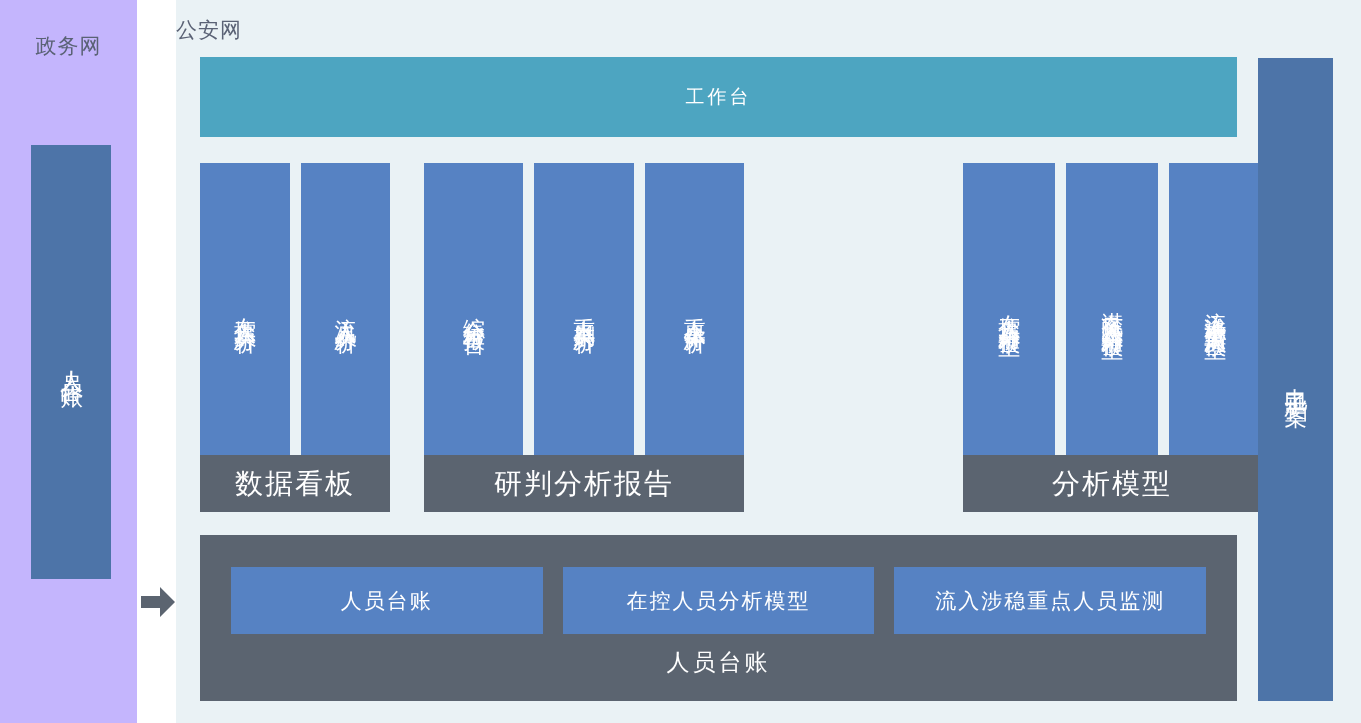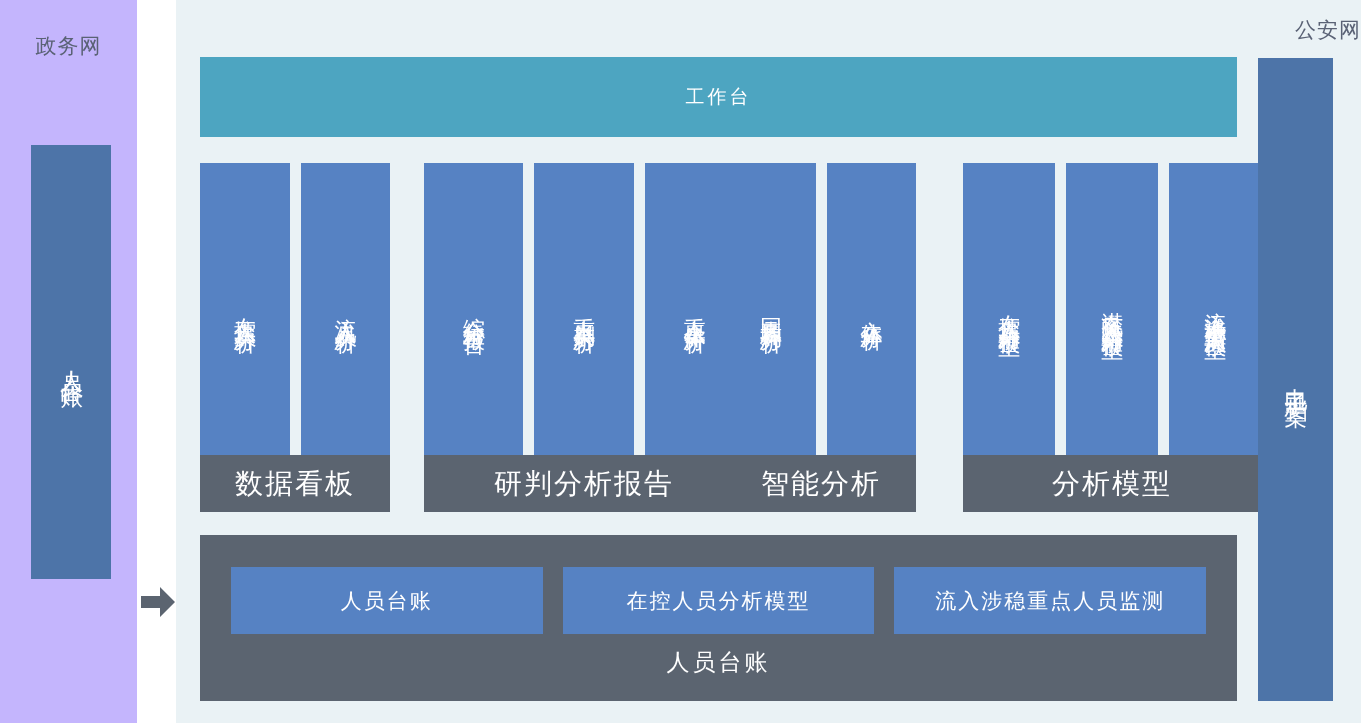--- a/index.html
+++ b/index.html
@@ -83,21 +83,21 @@
     top: 0;
     width: 1185px;
     height: 723px;
     background: #eaf2f5;
   }
   .main-zone-title {
     position: absolute;
     left: 0;
     top: 16px;
     width: 1185px;
-    text-align: right;
+    text-align: left;
     font-size: 21px;
     color: #5a6275;
     letter-spacing: 1px;
     white-space: nowrap;
   }
 
   
   .workbench {
     position: absolute;
     left: 24px;
@@ -274,33 +274,20 @@
           </div>
           <div class="vcard">
             <span class="vtext">重点个体分析</span>
           </div>
         </div>
         <div class="group-band">
           <span>研判分析报告</span>
         </div>
       </div>
 
-      <div class="group" style="left:526px; width:190px;">
-        <div class="group-cards">
-          <div class="vcard">
-            <span class="vtext">同素异构分析</span>
-          </div>
-          <div class="vcard">
-            <span class="vtext">立体分析</span>
-          </div>
-        </div>
-        <div class="group-band">
-          <span>智能分析</span>
-        </div>
-      </div>
 
       <div class="group" style="left:739px; width:298px;margin-left:24px;">
         <div class="group-cards">
           <div class="vcard">
             <span class="vtext">在控人员分析模型</span>
           </div>
           <div class="vcard">
             <span class="vtext">潜在风险人员分析模型</span>
           </div>
           <div class="vcard">

